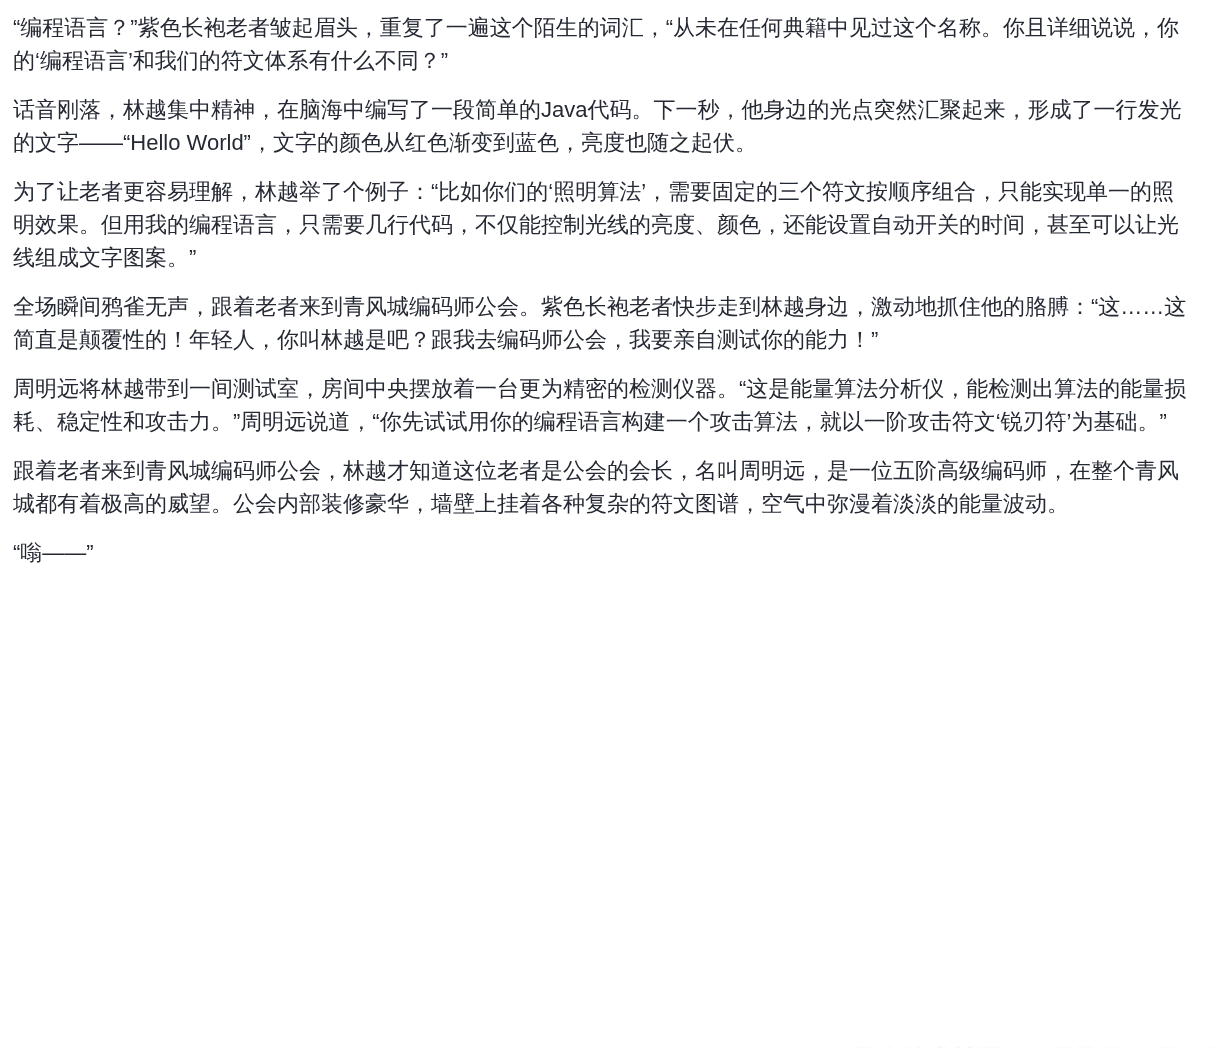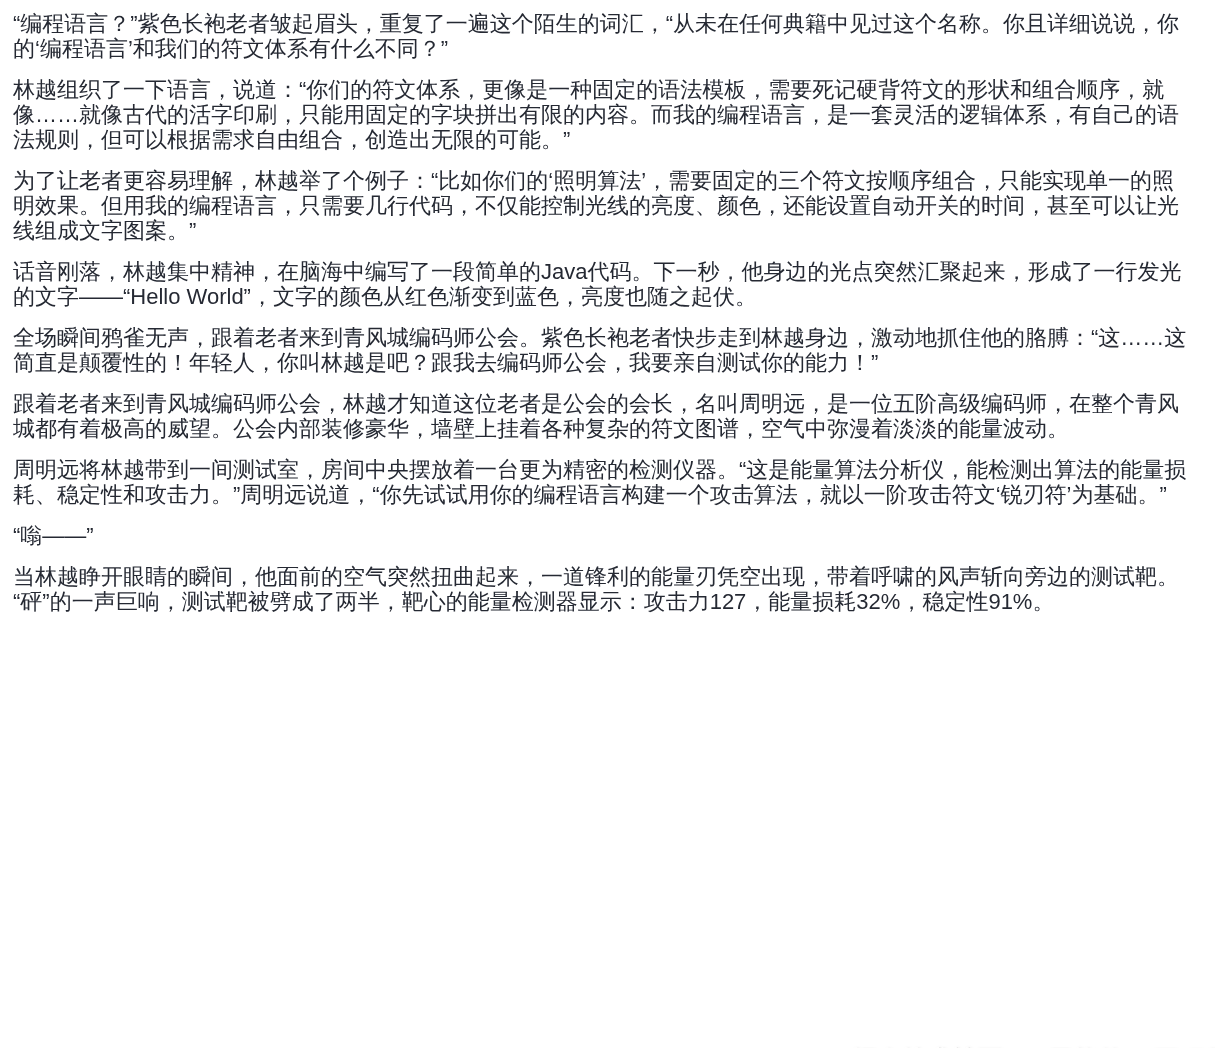--- a/index.html
+++ b/index.html
@@ -13,21 +13,21 @@
     position: relative;
     overflow: hidden;
     font-family: "Liberation Sans", sans-serif;
   }
   .article {
     padding: 11px 24px 0 13px;
   }
   .article p {
     margin: 0 0 16px 0;
     font-size: 22px;
-    line-height: 25px;
+    line-height: 33px;
     color: #252933;
     text-align: left;
     letter-spacing: 0px;
     word-break: break-all;
   }
   .watermark {
     position: absolute;
     left: 851px;
     top: 1043px;
     white-space: nowrap;
@@ -38,23 +38,21 @@
     text-shadow: 1px 1px 0 #b9b9b9, 2px 2px 3px rgba(90, 90, 90, 0.55);
     pointer-events: none;
     font-family: Liberation Mono, monospace;
   }
 </style>
 </head>
 <body>
 
 <main class="article">
   <p>“编程语言？”紫色长袍老者皱起眉头，重复了一遍这个陌生的词汇，“从未在任何典籍中见过这个名称。你且详细说说，你的‘编程语言’和我们的符文体系有什么不同？”</p>
-  <p>林越组织了一下语言，说道：“你们的符文体系，更像是一种固定的语法模板，需要死记硬背符文的形状和组合顺序，就像……就像古代的活字印刷，只能用固定的字块拼出有限的内容。而我的编程语言，是一套灵活的逻辑体系，有自己的语法规则，但可以根据需求自由组合，创造出无限的可能。”</p>
+  <p>话音刚落，林越集中精神，在脑海中编写了一段简单的Java代码。下一秒，他身边的光点突然汇聚起来，形成了一行发光的文字——“Hello World”，文字的颜色从红色渐变到蓝色，亮度也随之起伏。</p>
   <p>为了让老者更容易理解，林越举了个例子：“比如你们的‘照明算法’，需要固定的三个符文按顺序组合，只能实现单一的照明效果。但用我的编程语言，只需要几行代码，不仅能控制光线的亮度、颜色，还能设置自动开关的时间，甚至可以让光线组成文字图案。”</p>
-  <p>话音刚落，林越集中精神，在脑海中编写了一段简单的Java代码。下一秒，他身边的光点突然汇聚起来，形成了一行发光的文字——“Hello World”，文字的颜色从红色渐变到蓝色，亮度也随之起伏。</p>
   <p>全场瞬间鸦雀无声，跟着老者来到青风城编码师公会。紫色长袍老者快步走到林越身边，激动地抓住他的胳膊：“这……这简直是颠覆性的！年轻人，你叫林越是吧？跟我去编码师公会，我要亲自测试你的能力！”</p>
+  <p>周明远将林越带到一间测试室，房间中央摆放着一台更为精密的检测仪器。“这是能量算法分析仪，能检测出算法的能量损耗、稳定性和攻击力。”周明远说道，“你先试试用你的编程语言构建一个攻击算法，就以一阶攻击符文‘锐刃符’为基础。”</p>
   <p>跟着老者来到青风城编码师公会，林越才知道这位老者是公会的会长，名叫周明远，是一位五阶高级编码师，在整个青风城都有着极高的威望。公会内部装修豪华，墙壁上挂着各种复杂的符文图谱，空气中弥漫着淡淡的能量波动。</p>
-  <p>周明远将林越带到一间测试室，房间中央摆放着一台更为精密的检测仪器。“这是能量算法分析仪，能检测出算法的能量损耗、稳定性和攻击力。”周明远说道，“你先试试用你的编程语言构建一个攻击算法，就以一阶攻击符文‘锐刃符’为基础。”</p>
   <p>“嗡——”</p>
-  <p>当林越睁开眼睛的瞬间，他面前的空气突然扭曲起来，一道锋利的能量刃凭空出现，带着呼啸的风声斩向旁边的测试靶。“砰”的一声巨响，测试靶被劈成了两半，靶心的能量检测器显示：攻击力127，能量损耗32%，稳定性91%。</p>
 </main>
 
 <div class="watermark">掘金技术社区 @ 无能的CV工程师</div>
 
 </body></html>

